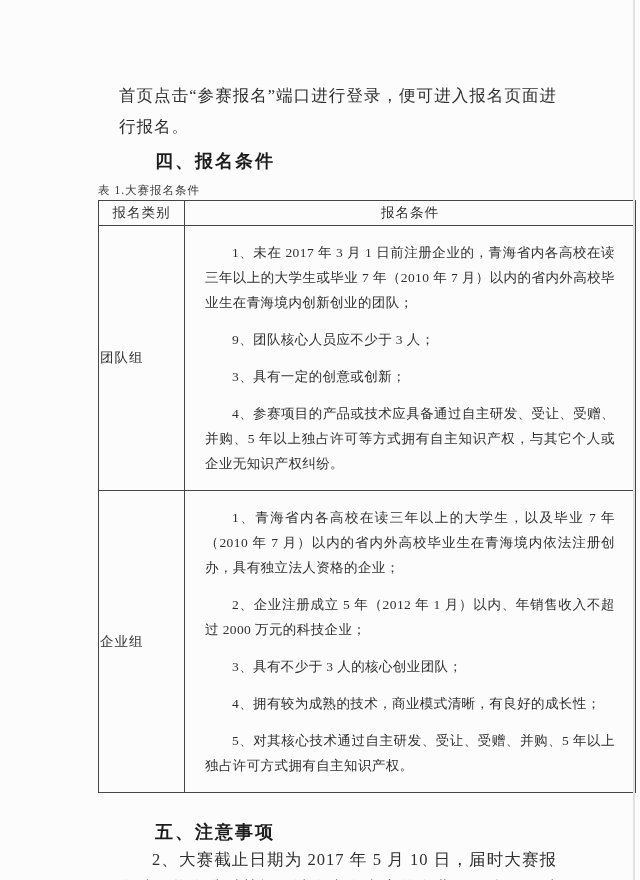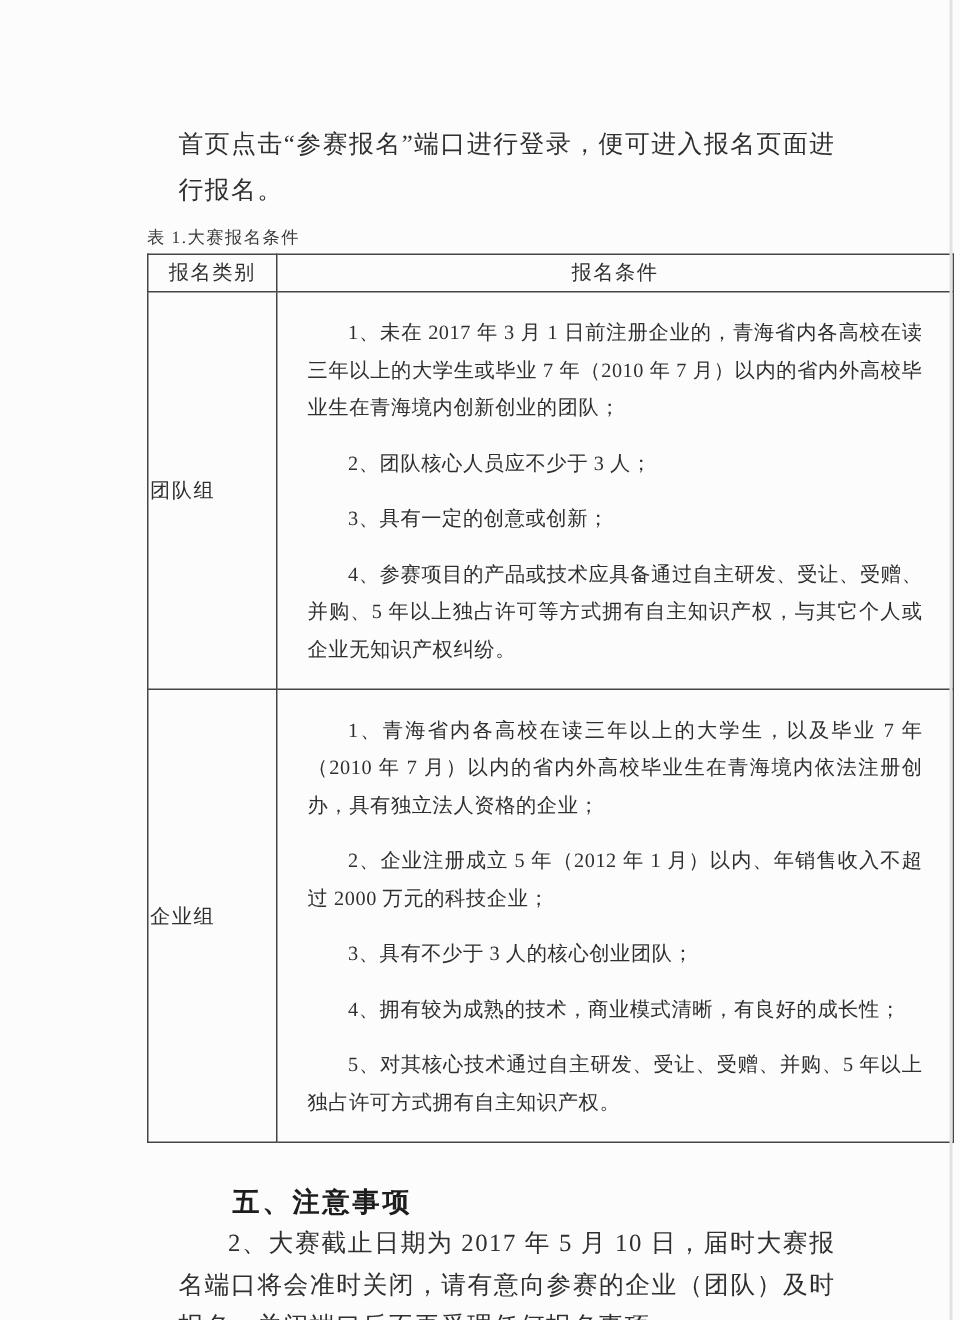--- a/index.html
+++ b/index.html
@@ -99,40 +99,41 @@
   }
   .h5 { margin-top: 27px; }
 </style>
 </head>
 <body>
 
 <div class="doc">
 
   <p class="intro">首页点击“参赛报名”端口进行登录，便可进入报名页面进行报名。</p>
 
+  <h2 class="sec-heading">四、报名条件</h2>
 
   <div class="tbl-caption">表 1.大赛报名条件</div>
 
   <table class="cond">
     <colgroup>
         <col class="c1">
         <col>
       </colgroup>
     <thead>
       <tr>
         <th>报名类别</th>
         <th>报名条件</th>
       </tr>
     </thead>
     <tbody>
       <tr>
         <td class="cat">团队组</td>
         <td class="items">
           <p>1、未在 2017 年 3 月 1 日前注册企业的，青海省内各高校在读三年以上的大学生或毕业 7 年（2010 年 7 月）以内的省内外高校毕业生在青海境内创新创业的团队；</p>
-          <p>2、团队核心人员应不少于 3 人；</p>
+          <p>9、团队核心人员应不少于 3 人；</p>
           <p>3、具有一定的创意或创新；</p>
           <p>4、参赛项目的产品或技术应具备通过自主研发、受让、受赠、并购、5 年以上独占许可等方式拥有自主知识产权，与其它个人或企业无知识产权纠纷。</p>
         </td>
       </tr>
       <tr>
         <td class="cat">企业组</td>
         <td class="items">
           <p>1、青海省内各高校在读三年以上的大学生，以及毕业 7 年（2010 年 7 月）以内的省内外高校毕业生在青海境内依法注册创办，具有独立法人资格的企业；</p>
           <p>2、企业注册成立 5 年（2012 年 1 月）以内、年销售收入不超过 2000 万元的科技企业；</p>
           <p>3、具有不少于 3 人的核心创业团队；</p>

